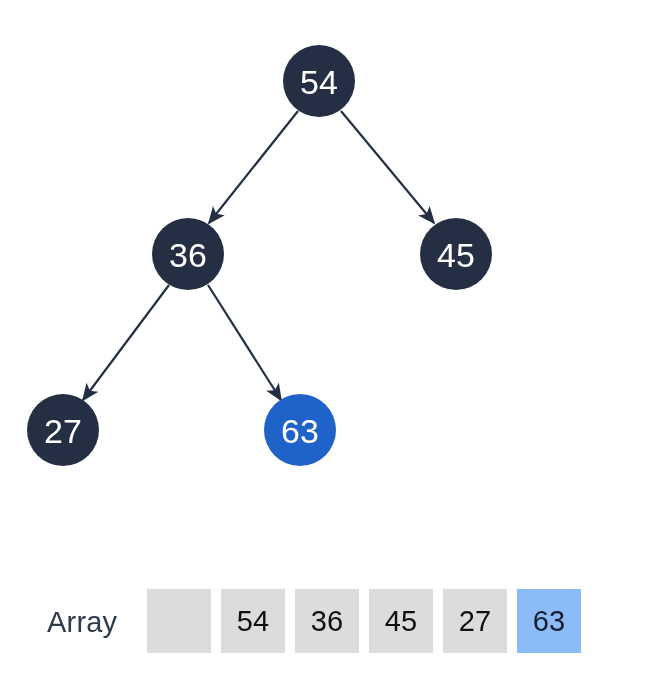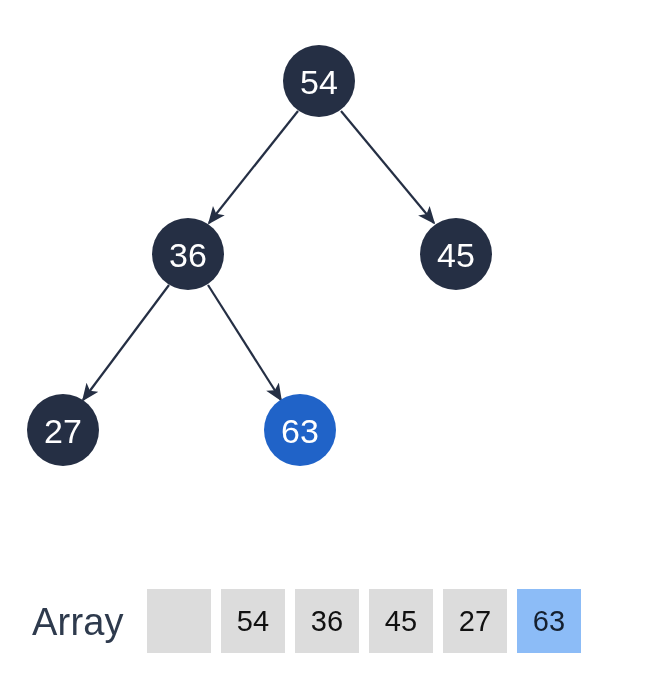--- a/index.html
+++ b/index.html
@@ -64,24 +64,24 @@
     left: 0;
     top: 573px;
     width: 660px;
     height: 66px;
     display: flex;
     align-items: center;
   }
 
   #array-label {
     position: absolute;
-    left: 32px;
+    left: 47px;
     top: 50%;
     transform: translateY(-50%);
-    font-size: 38px;
+    font-size: 29px;
     color: #2e3a4d;
     letter-spacing: 0.2px;
     white-space: nowrap;
   }
 
   #array-cells {
     position: absolute;
     left: 147px;
     top: 0;
     display: flex;

